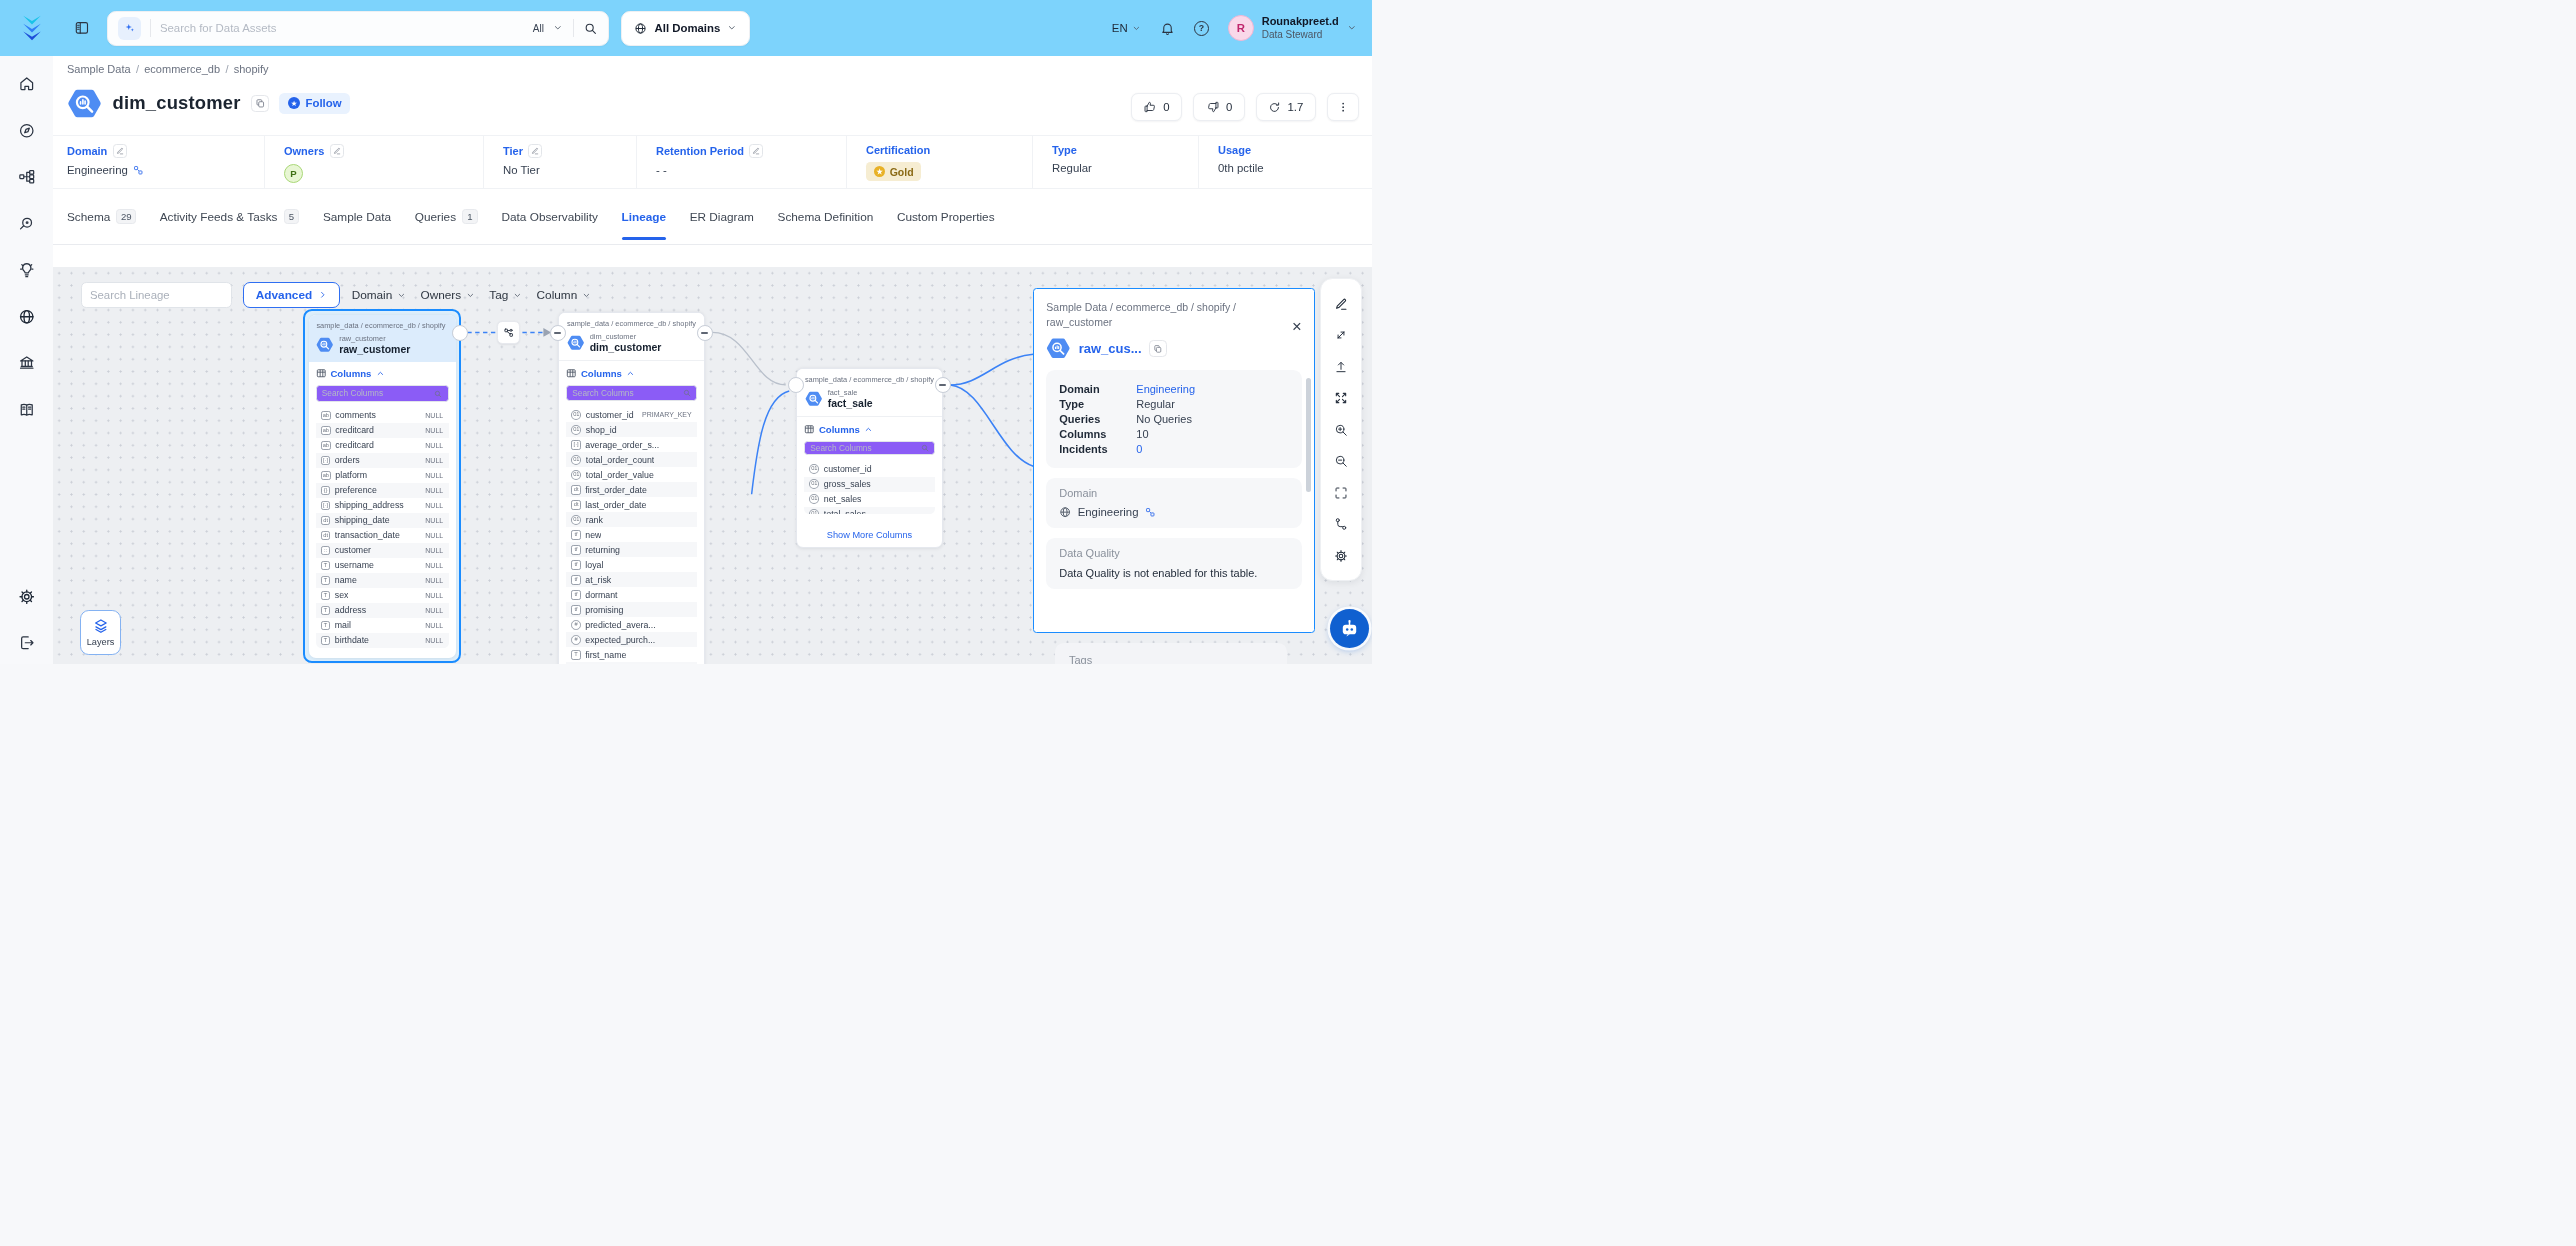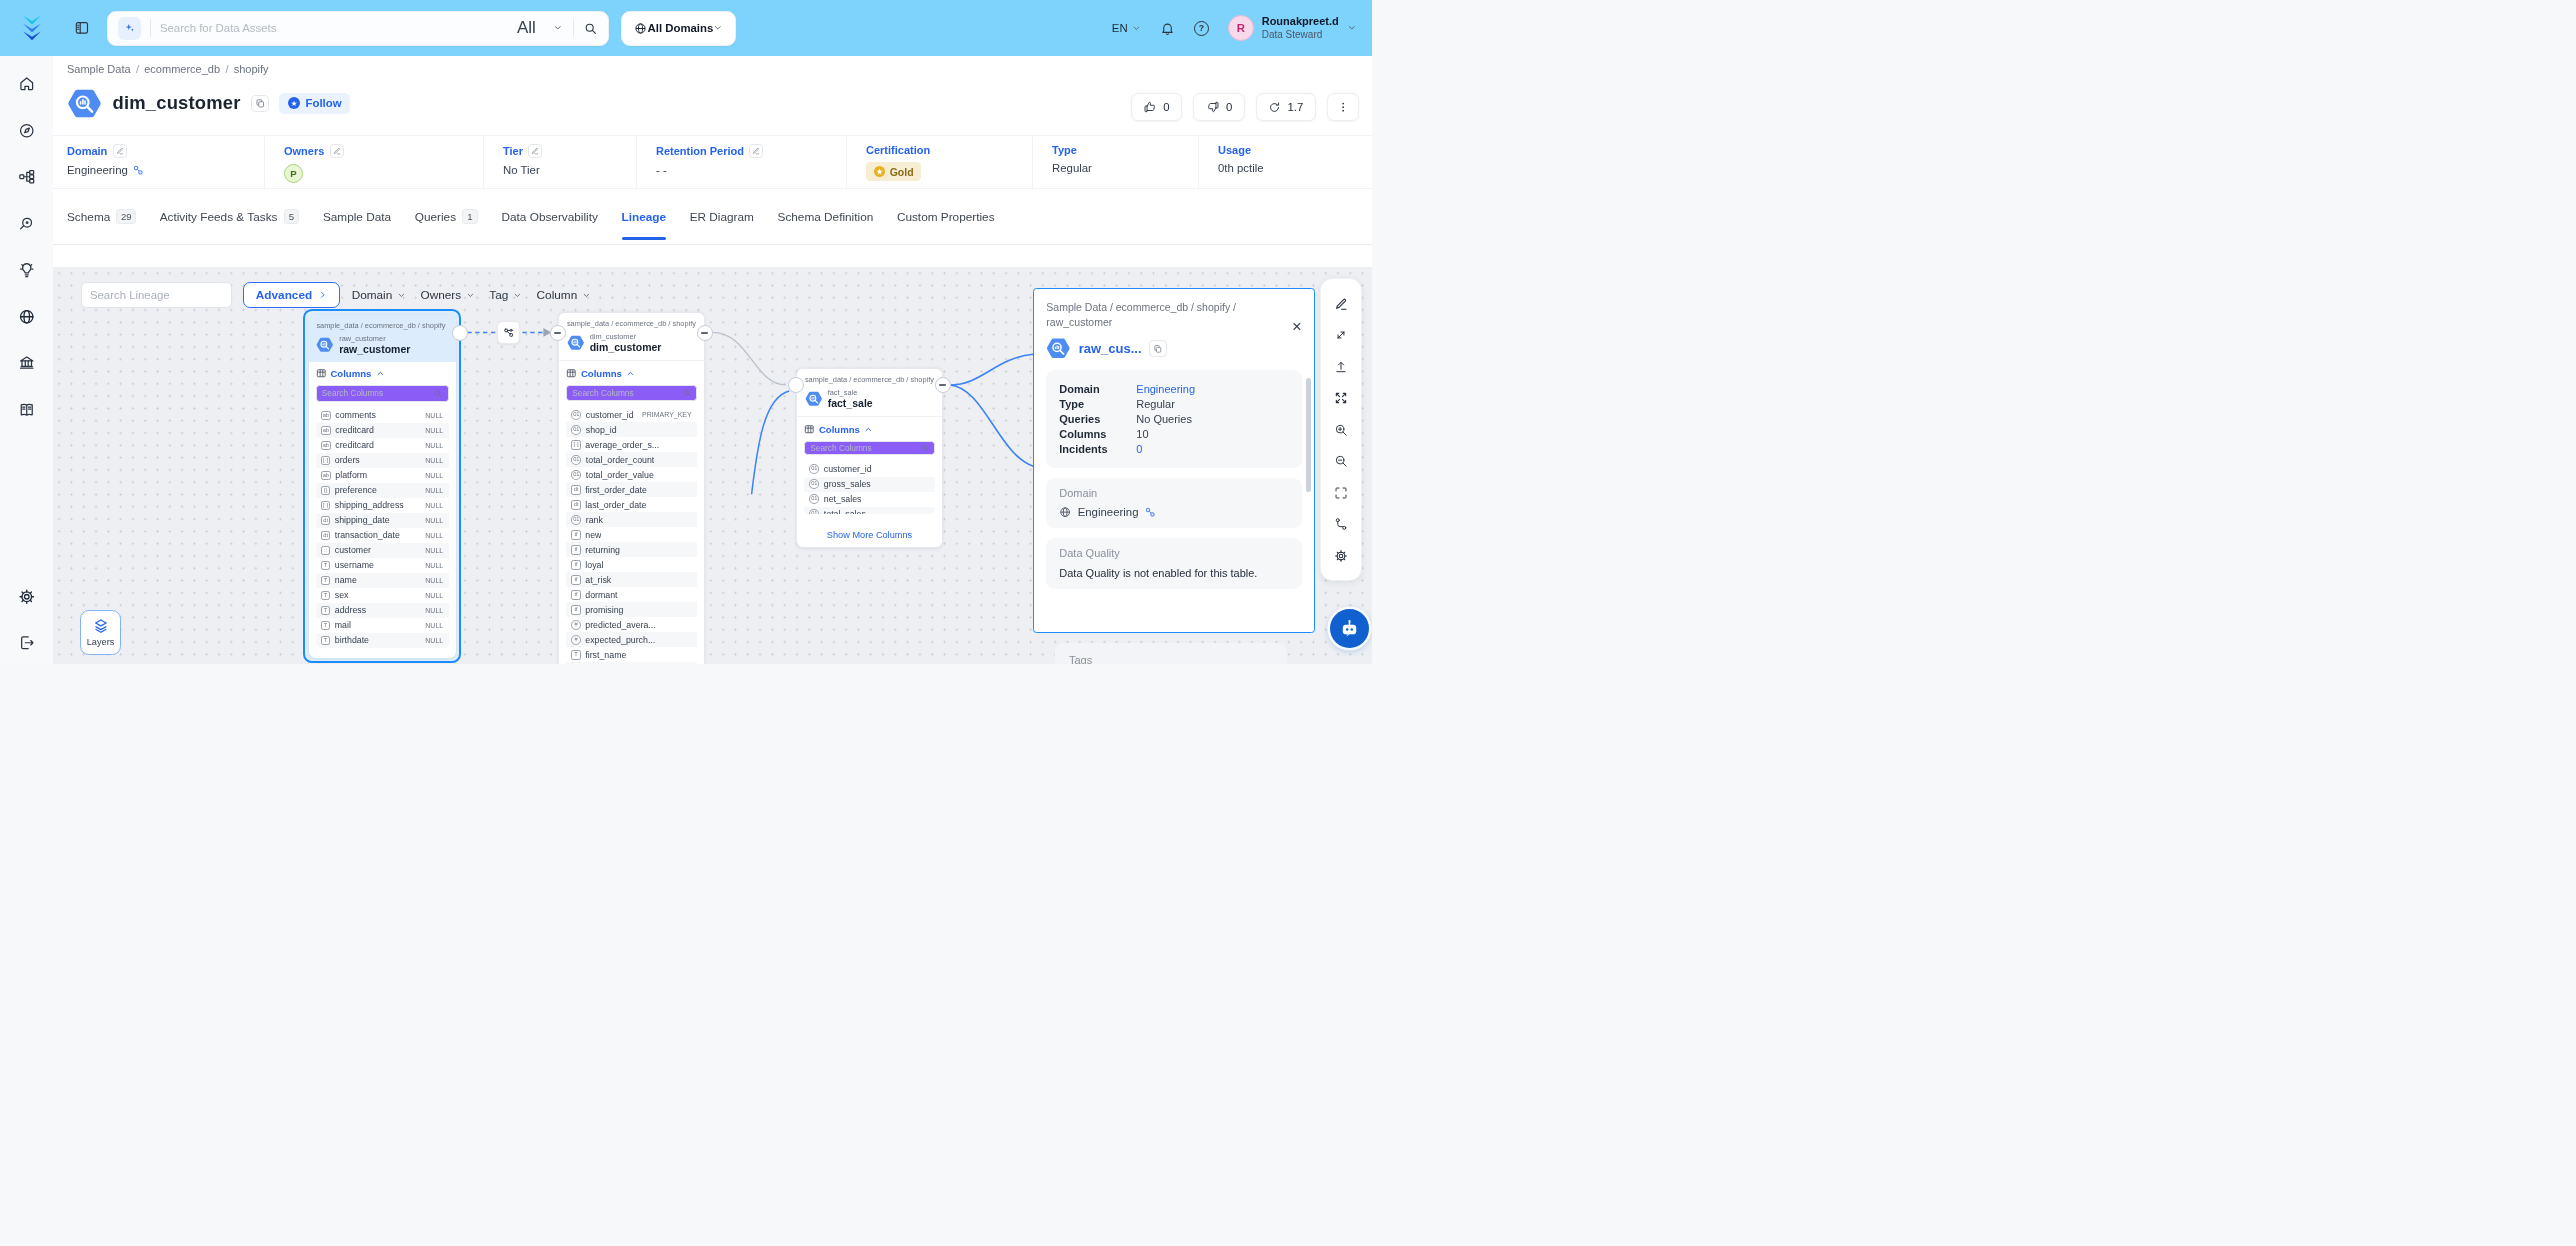--- a/index.html
+++ b/index.html
@@ -15,24 +15,24 @@
   .logo { width:28px; height:30px; margin-left:1.8px; }
   .panel-toggle { margin-left:28px; cursor:pointer; }
   .searchbar { margin-left:17.5px; width:502px; height:35px; background:#fcfdfe;
     border:0.9px solid #eef0f3; border-radius:8.8px; display:flex; align-items:center;
     padding:0 10.5px; box-shadow:0 0.9px 1.8px rgba(16,24,40,.03); }
   .ai-chip { width:23px; height:23px; border-radius:6.1px; background:#e7f0fd;
     display:flex; align-items:center; justify-content:center; margin-right:8.8px; cursor:pointer; }
   .searchbar input { flex:1; border:none; outline:none; background:transparent;
     font-size:11.4px; color:#374151; font-family:inherit; }
   .searchbar input::placeholder { color:#b4bac4; }
-  .scope { display:flex; align-items:center; gap:17px; font-size:17px; color:#374151; cursor:pointer; }
+  .scope { display:flex; align-items:center; gap:9px; font-size:10px; color:#374151; cursor:pointer; }
   .vdiv { width:0.9px; height:17.5px; background:#e6e8ec; margin:0 10.5px; }
   .domains-pill { margin-left:12.3px; height:35px; padding:0 12.3px; background:#fff;
-    border:0.9px solid #eef0f3; border-radius:8.8px; display:flex; align-items:center; 
+    border:0.9px solid #eef0f3; border-radius:8.8px; display:flex; align-items:center; gap:7px;
     font-size:11.4px; font-weight:bold; color:#111827; cursor:pointer;
     box-shadow:0 0.9px 1.8px rgba(16,24,40,.03);justify-content:center; }
   .top-right { margin-left:auto; display:flex; align-items:center; gap:19px; }
   .lang { display:flex; align-items:center; gap:4.4px; font-size:11.4px; color:#1f2937; cursor:pointer; }
   .help-chip { width:15px; height:15px; border:1.3px solid #2b3442; border-radius:50%;
     display:flex; align-items:center; justify-content:center; font-size:8.8px; font-weight:bold;
     color:#2b3442; cursor:pointer; }
   .help-chip::before { content:"?"; }
   .user { display:flex; align-items:center; gap:7.9px; cursor:pointer; }
   .avatar { width:26px; height:26px; border-radius:50%; background:#f9d8e9; border:0.9px solid #f2b5d4;

